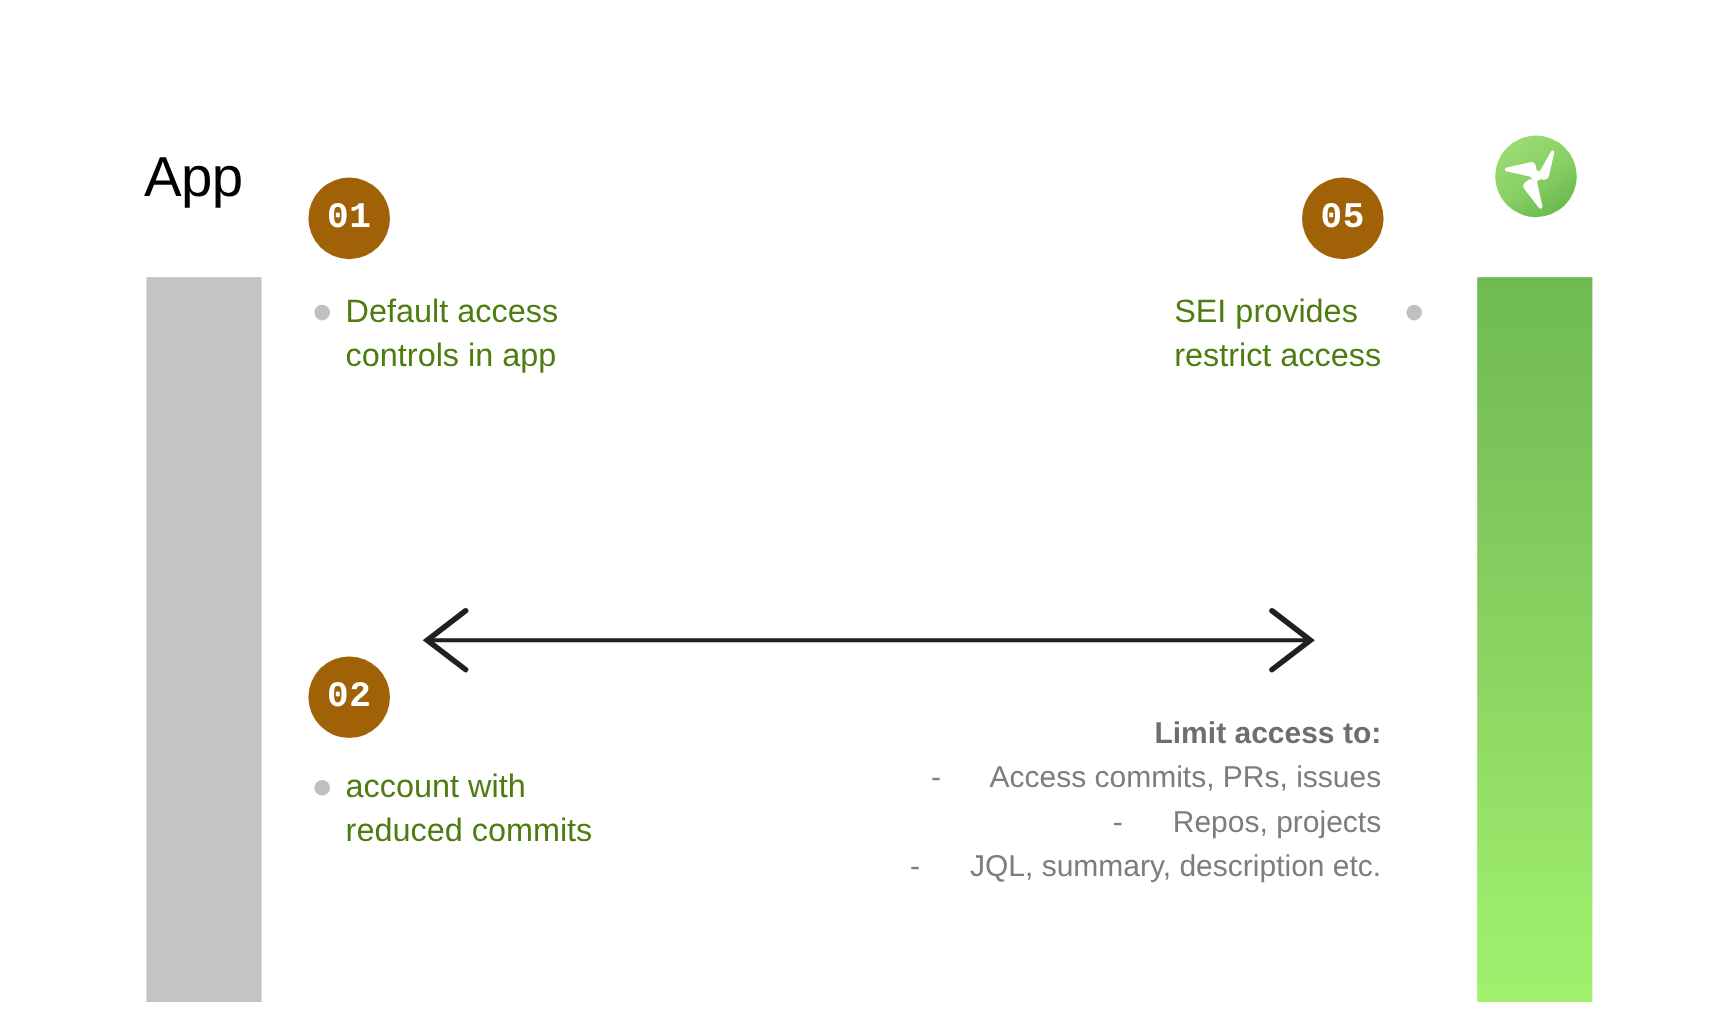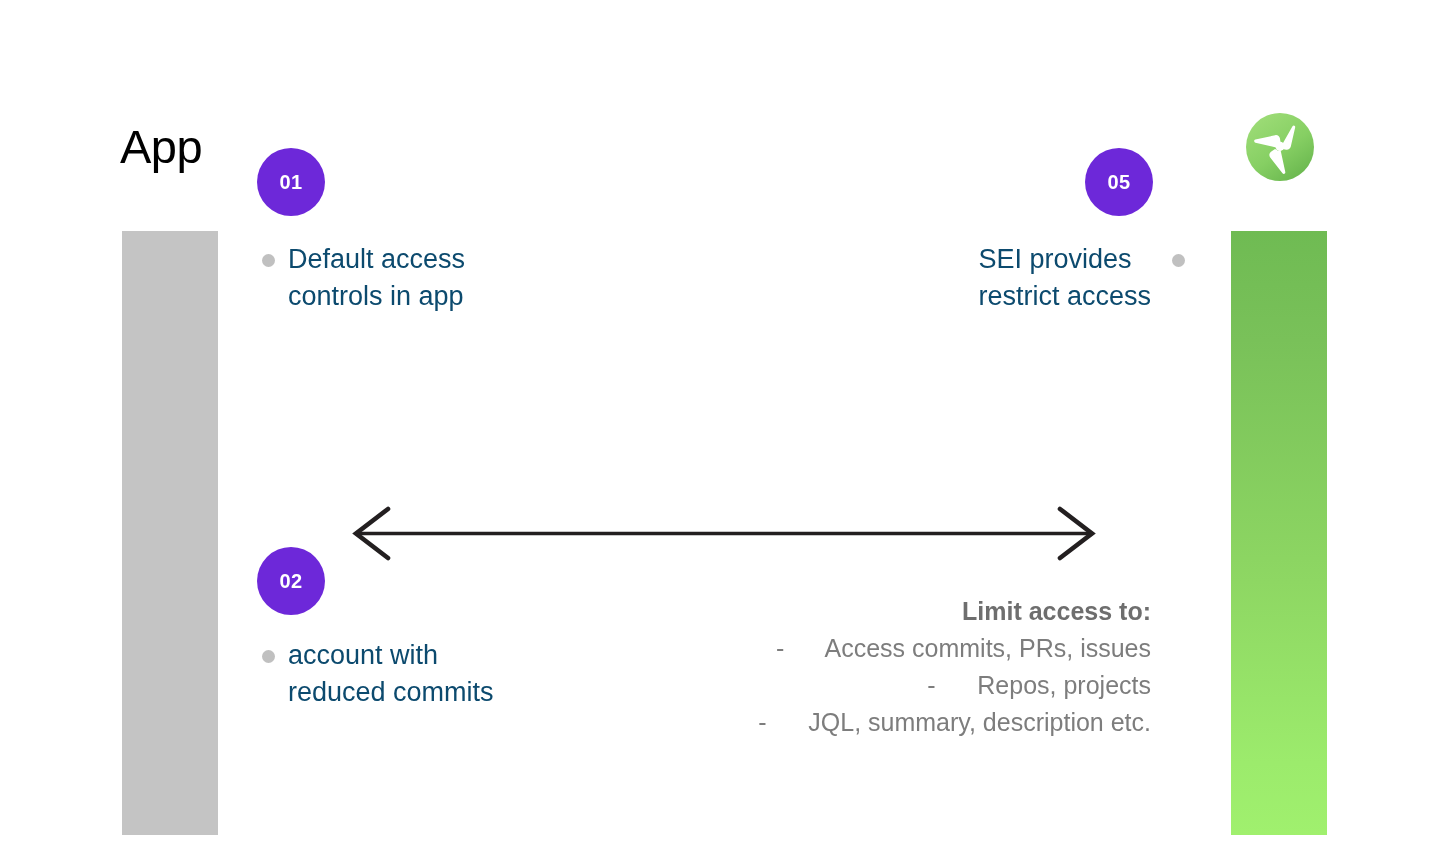--- a/index.html
+++ b/index.html
@@ -58,39 +58,40 @@
     height: 70px;
   }
   .logo svg { display: block; }
 
   
   .step-badge {
     position: absolute;
     width: 68px;
     height: 68px;
     border-radius: 50%;
-    background: #6d28d9;
+    background: #a16207;
     color: #ffffff;
-    font-size: 20px;
+    font-size: 30px;
     font-weight: bold;
     display: flex;
     align-items: center;
     justify-content: center;
     letter-spacing: 0.5px;
+    font-family: Liberation Mono, monospace;
   }
   .badge-01 { left: 257px; top: 148px; }
   .badge-02 { left: 257px; top: 547px; }
   .badge-03 { left: 1085px; top: 148px; }
 
   
   .step-text {
     position: absolute;
     font-size: 27px;
     line-height: 37px;
-    color: #0c4a6e;
+    color: #4d7c0f;
   }
   .step-text .line { white-space: nowrap; }
 
   .step-01-text { left: 288px; top: 241px; text-align: left; }
   .step-02-text { left: 288px; top: 637px; text-align: left; }
   .step-03-text { right: 293px; top: 241px; text-align: left; }
 
   
   .dot {
     position: absolute;

